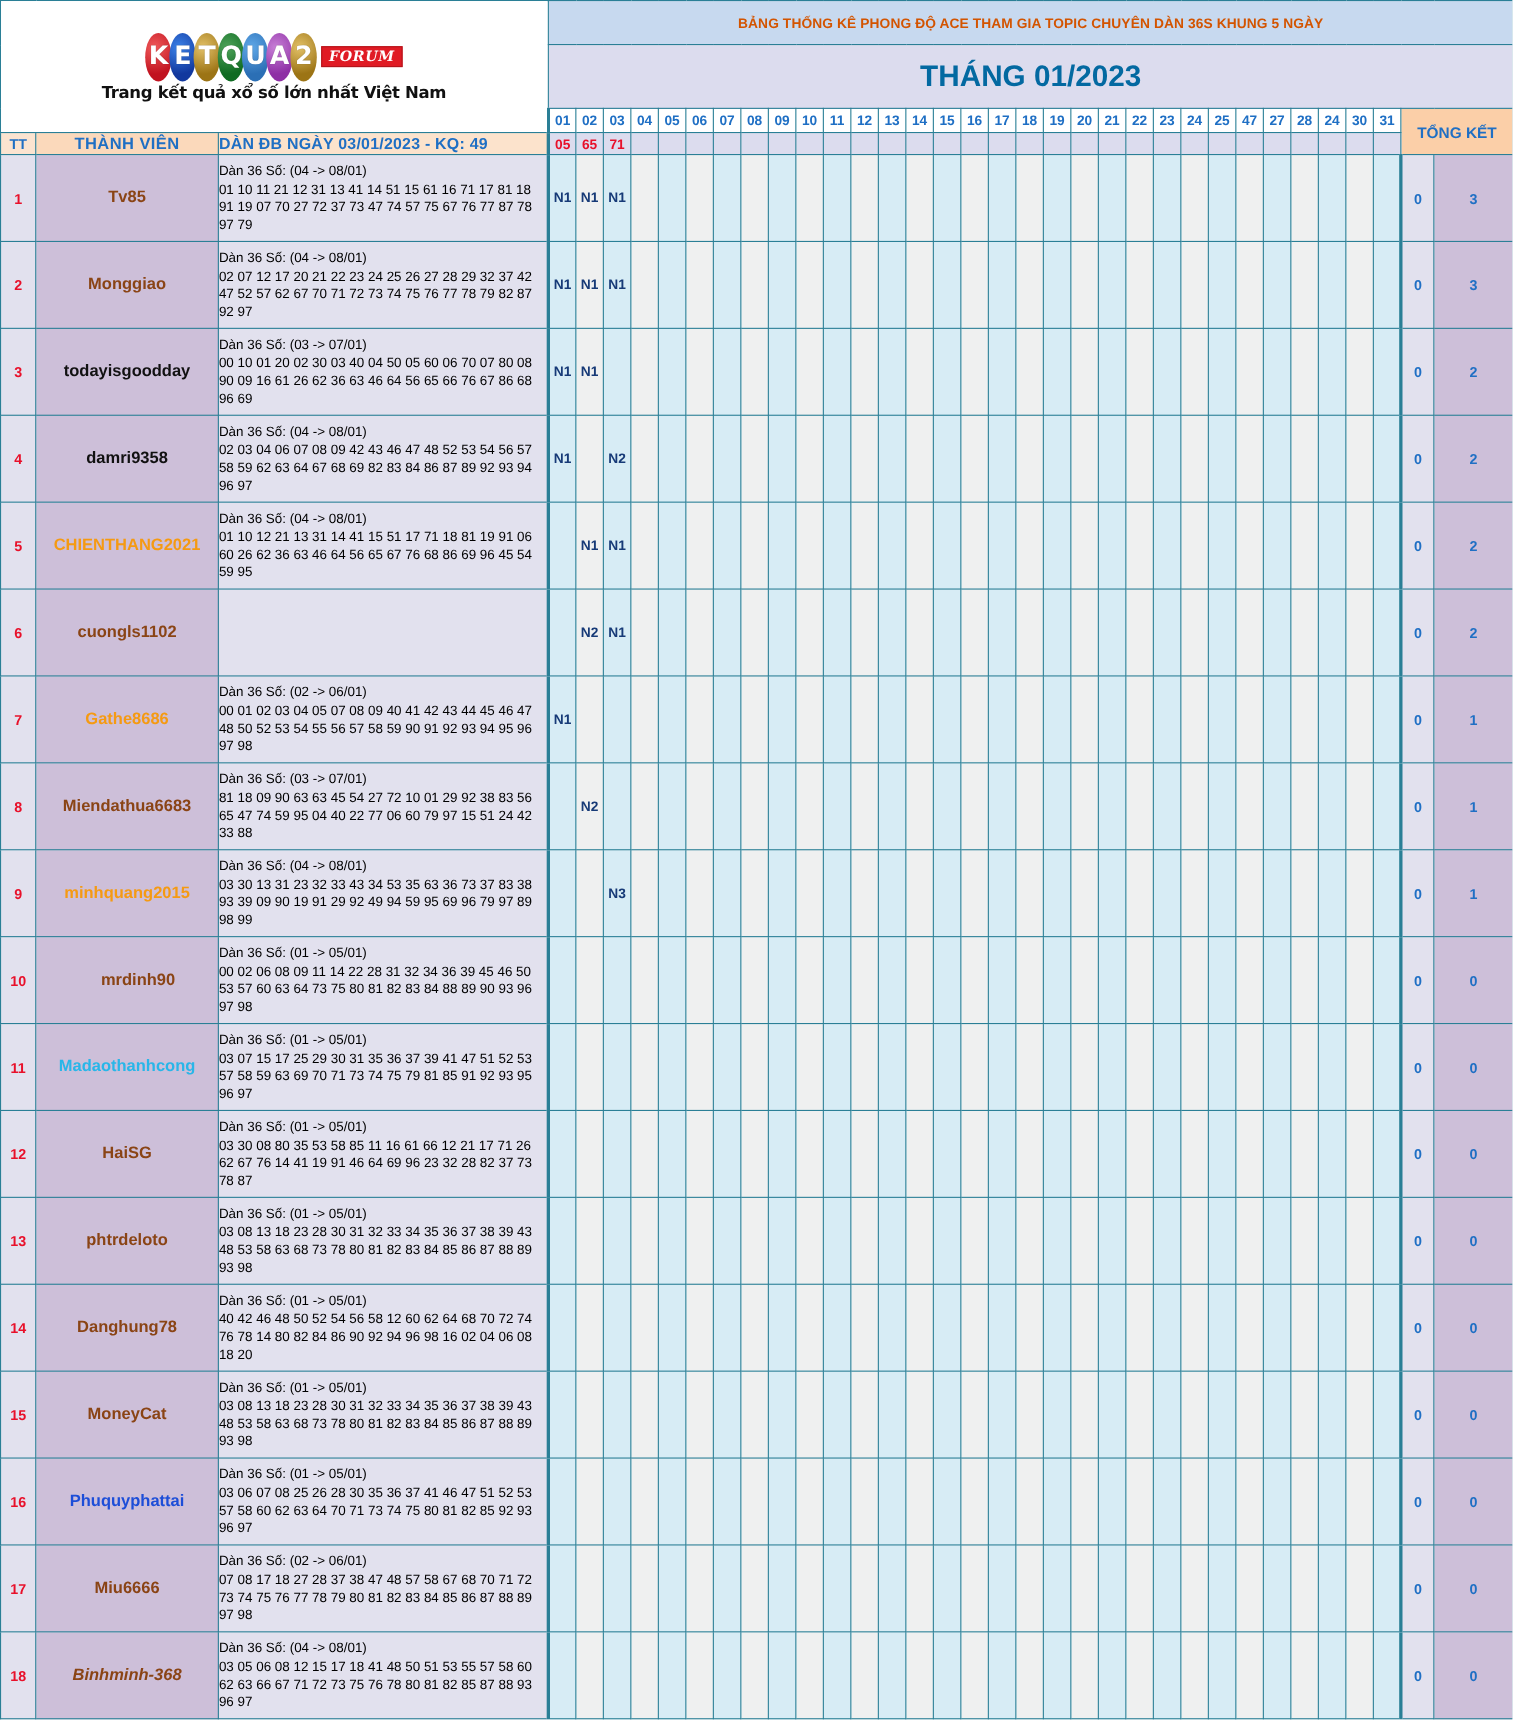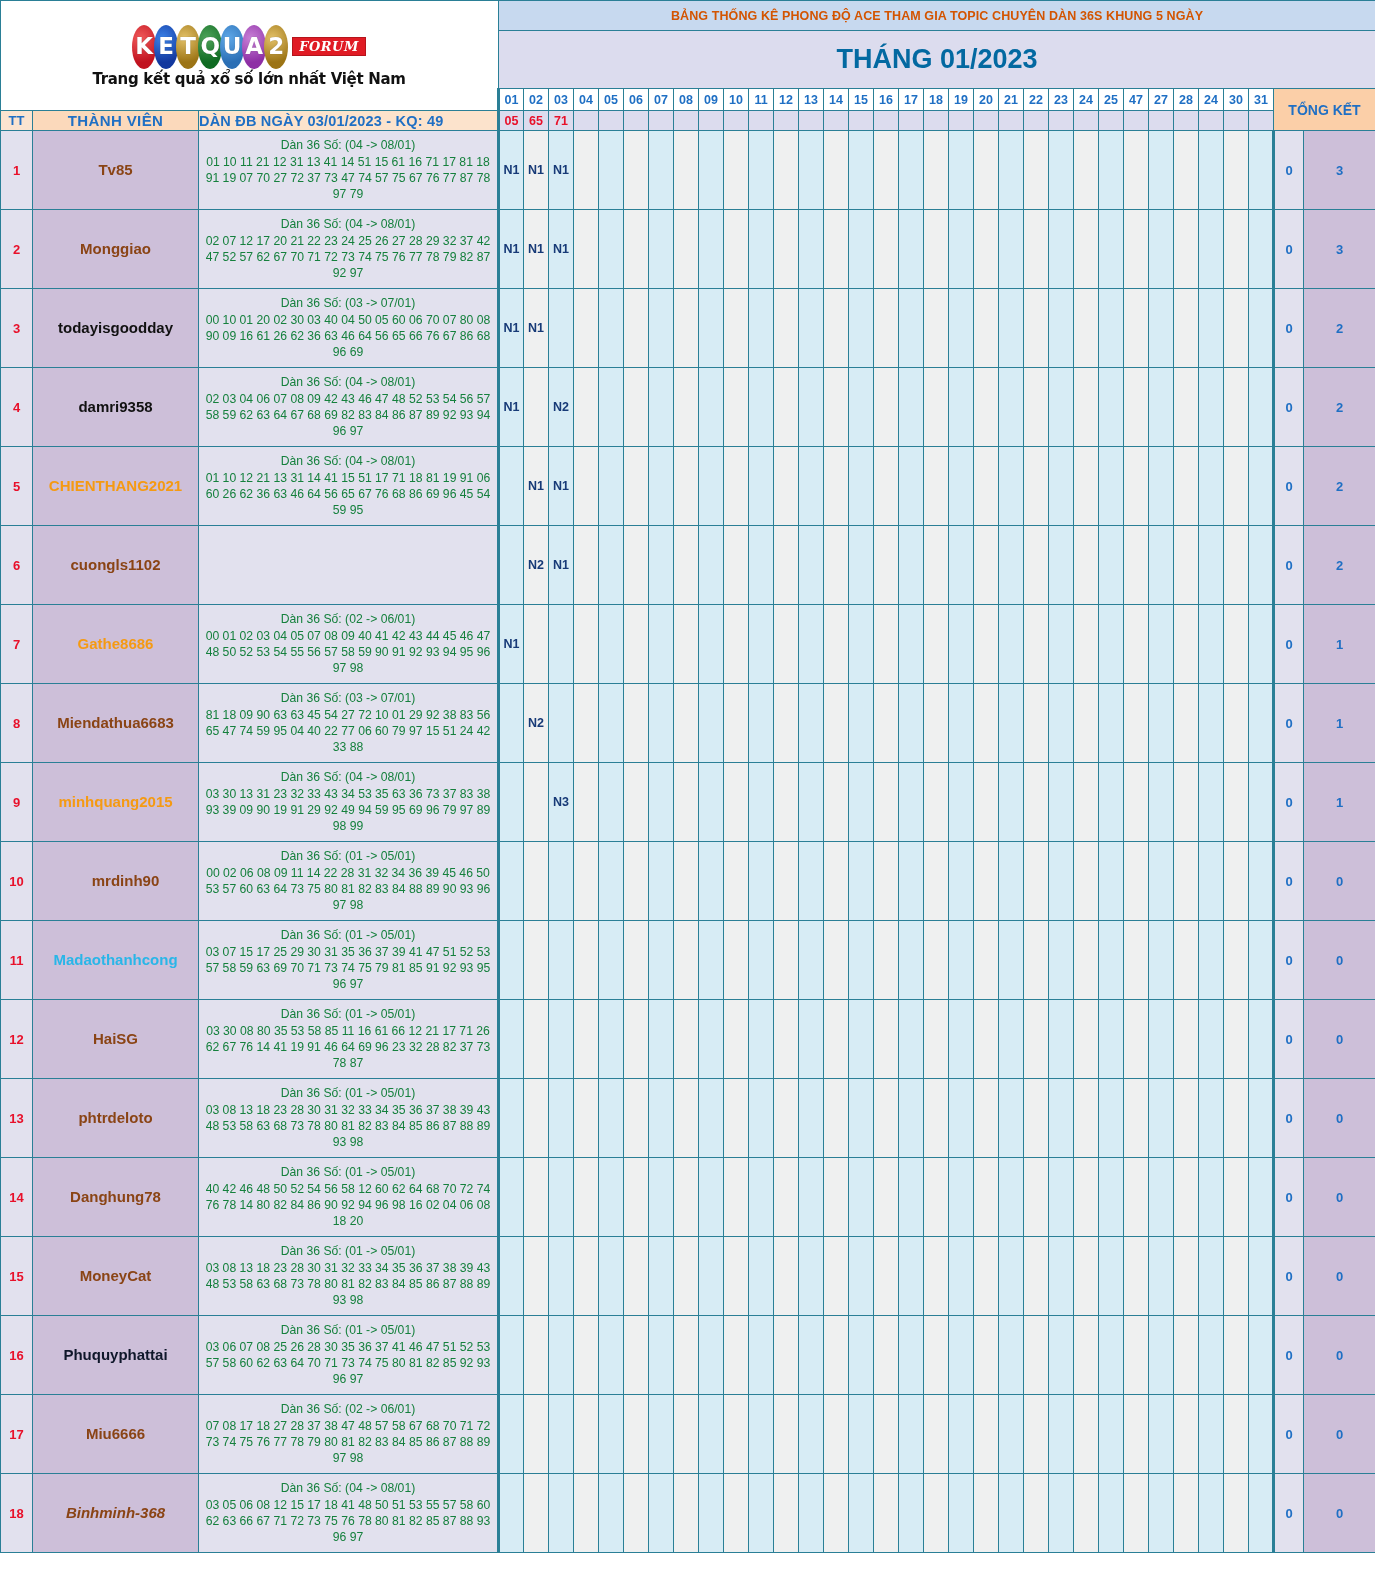--- a/index.html
+++ b/index.html
@@ -99,21 +99,21 @@
   }
 
   
   .banner {
     background: #c7d9ef;
     color: #d35400;
     font-weight: bold;
     font-size: 12.5px;
     text-align: center;
     letter-spacing: .1px;
-    height: 30px;
+    height: 40px;
   }
   .month {
     background: #dcdcee;
     color: #0369a1;
     font-weight: bold;
     font-size: 27px;
     text-align: center;
   }
 
   
@@ -177,23 +177,23 @@
   .name-cell {
     background: #cdbfd9;
     font-weight: bold;
     font-size: 15px;
     text-align: center;
     padding: 2px 3px;
     line-height: 1.2;
   }
   .dan-cell {
     background: #e2e1ee;
-    color: #15803d;
+    color: #000000;
     font-size: 12.2px;
-    text-align: center;
+    text-align: left;
     padding: 4px 6px 4px 7px;
     line-height: 1.35;
     font-family: "Liberation Sans", sans-serif;
   }
   .dan-title { display: block; }
   .dan-nums  { display: block; }
 
   .day-cell {
     color: #173a77;
     font-weight: bold;
@@ -966,21 +966,21 @@
           <td class="day-cell odd"></td>
           <td class="day-cell even"></td>
           <td class="day-cell odd"></td>
           <td class="day-cell even"></td>
           <td class="day-cell odd"></td>
           <td class="tot-a thick-l">0</td>
           <td class="tot-b">0</td>
         </tr>
         <tr style="height: 79px;">
           <td class="tt-cell">16</td>
-          <td class="name-cell" style="color: #0f172a;">Phuquyphattai</td>
+          <td class="name-cell" style="color: #1d4ed8;">Phuquyphattai</td>
           <td class="dan-cell">
             <span class="dan-title">Dàn 36 Số: (01 -&gt; 05/01)</span>
             <span class="dan-nums">03 06 07 08 25 26 28 30 35 36 37 41 46 47 51 52 53 57 58 60 62 63 64 70 71 73 74 75 80 81 82 85 92 93 96 97</span>
           </td>
           <td class="day-cell odd thick-l"></td>
           <td class="day-cell even"></td>
           <td class="day-cell odd"></td>
           <td class="day-cell even"></td>
           <td class="day-cell odd"></td>
           <td class="day-cell even"></td>

